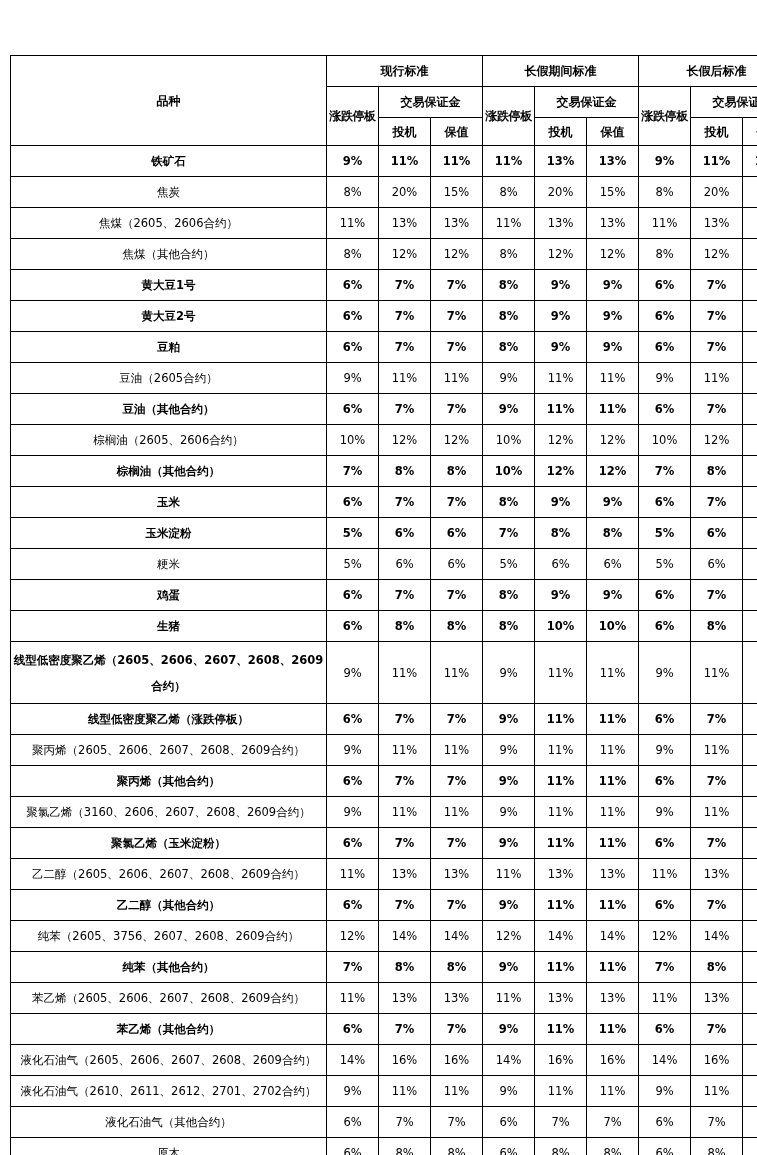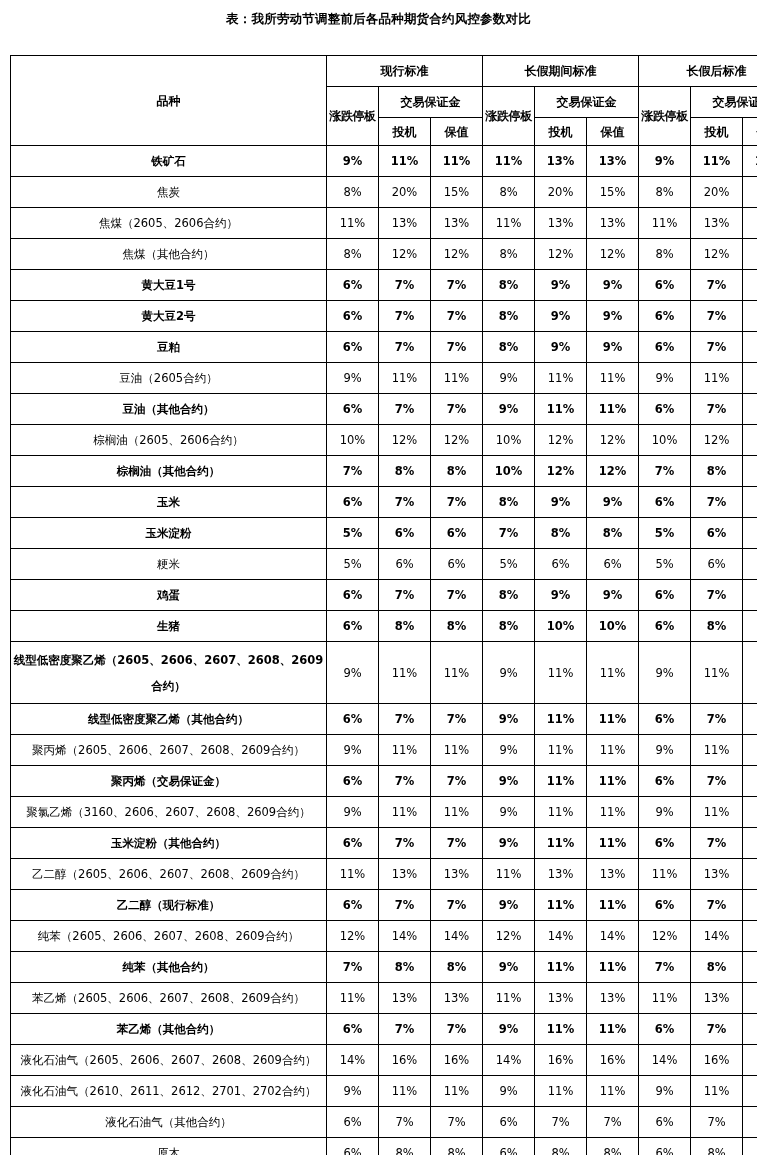--- a/index.html
+++ b/index.html
@@ -84,21 +84,20 @@
   td.name.wrap {
     line-height: 26px;
     font-weight: bold;
   }
 </style>
 </head>
 <body>
 
 <div class="page">
 
-  <div class="title">表：我所劳动节调整前后各品种期货合约风控参数对比</div>
 
   <div class="table-wrap">
     <table class="risk">
       <colgroup>
         <col class="c-variety">
         <col class="c-limit">
           <col class="c-spec">
           <col class="c-hedge">
         <col class="c-limit">
           <col class="c-spec">
@@ -330,21 +329,21 @@
             <td class="val">11%</td>
             <td class="val">11%</td>
             <td class="val">9%</td>
             <td class="val">11%</td>
             <td class="val">11%</td>
             <td class="val">9%</td>
             <td class="val">11%</td>
             <td class="val">11%</td>
           </tr>
           <tr class="row b">
-            <td class="name">线型低密度聚乙烯（其他合约）</td>
+            <td class="name">线型低密度聚乙烯（涨跌停板）</td>
             <td class="val">6%</td>
             <td class="val">7%</td>
             <td class="val">7%</td>
             <td class="val">9%</td>
             <td class="val">11%</td>
             <td class="val">11%</td>
             <td class="val">6%</td>
             <td class="val">7%</td>
             <td class="val">7%</td>
           </tr>
@@ -354,21 +353,21 @@
             <td class="val">11%</td>
             <td class="val">11%</td>
             <td class="val">9%</td>
             <td class="val">11%</td>
             <td class="val">11%</td>
             <td class="val">9%</td>
             <td class="val">11%</td>
             <td class="val">11%</td>
           </tr>
           <tr class="row b">
-            <td class="name">聚丙烯（交易保证金）</td>
+            <td class="name">聚丙烯（其他合约）</td>
             <td class="val">6%</td>
             <td class="val">7%</td>
             <td class="val">7%</td>
             <td class="val">9%</td>
             <td class="val">11%</td>
             <td class="val">11%</td>
             <td class="val">6%</td>
             <td class="val">7%</td>
             <td class="val">7%</td>
           </tr>
@@ -378,21 +377,21 @@
             <td class="val">11%</td>
             <td class="val">11%</td>
             <td class="val">9%</td>
             <td class="val">11%</td>
             <td class="val">11%</td>
             <td class="val">9%</td>
             <td class="val">11%</td>
             <td class="val">11%</td>
           </tr>
           <tr class="row b">
-            <td class="name">玉米淀粉（其他合约）</td>
+            <td class="name">聚氯乙烯（玉米淀粉）</td>
             <td class="val">6%</td>
             <td class="val">7%</td>
             <td class="val">7%</td>
             <td class="val">9%</td>
             <td class="val">11%</td>
             <td class="val">11%</td>
             <td class="val">6%</td>
             <td class="val">7%</td>
             <td class="val">7%</td>
           </tr>
@@ -402,33 +401,33 @@
             <td class="val">13%</td>
             <td class="val">13%</td>
             <td class="val">11%</td>
             <td class="val">13%</td>
             <td class="val">13%</td>
             <td class="val">11%</td>
             <td class="val">13%</td>
             <td class="val">13%</td>
           </tr>
           <tr class="row b">
-            <td class="name">乙二醇（现行标准）</td>
-            <td class="val">6%</td>
-            <td class="val">7%</td>
-            <td class="val">7%</td>
-            <td class="val">9%</td>
-            <td class="val">11%</td>
-            <td class="val">11%</td>
-            <td class="val">6%</td>
-            <td class="val">7%</td>
-            <td class="val">7%</td>
-          </tr>
-          <tr class="row">
-            <td class="name">纯苯（2605、2606、2607、2608、2609合约）</td>
+            <td class="name">乙二醇（其他合约）</td>
+            <td class="val">6%</td>
+            <td class="val">7%</td>
+            <td class="val">7%</td>
+            <td class="val">9%</td>
+            <td class="val">11%</td>
+            <td class="val">11%</td>
+            <td class="val">6%</td>
+            <td class="val">7%</td>
+            <td class="val">7%</td>
+          </tr>
+          <tr class="row">
+            <td class="name">纯苯（2605、3756、2607、2608、2609合约）</td>
             <td class="val">12%</td>
             <td class="val">14%</td>
             <td class="val">14%</td>
             <td class="val">12%</td>
             <td class="val">14%</td>
             <td class="val">14%</td>
             <td class="val">12%</td>
             <td class="val">14%</td>
             <td class="val">14%</td>
           </tr>

